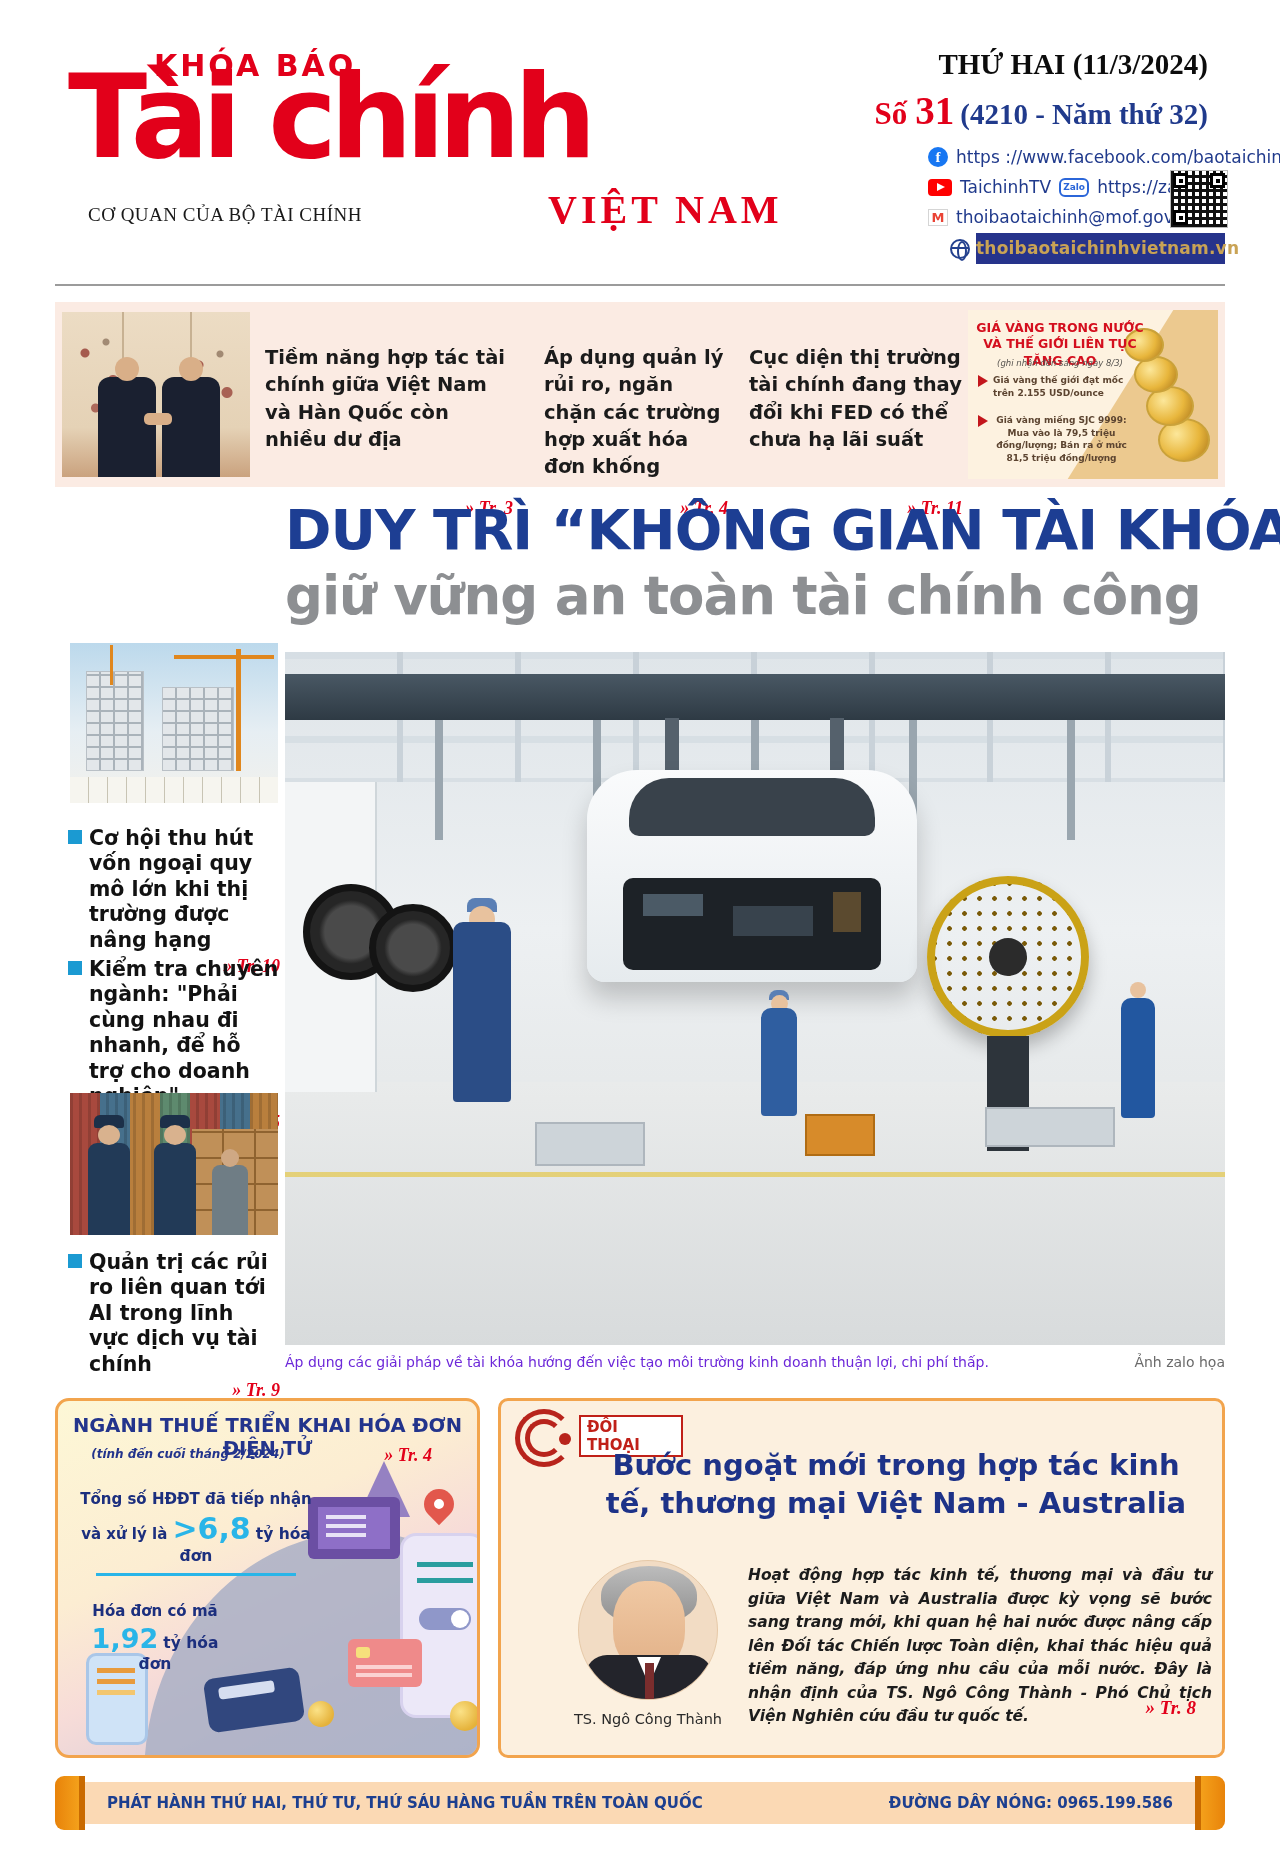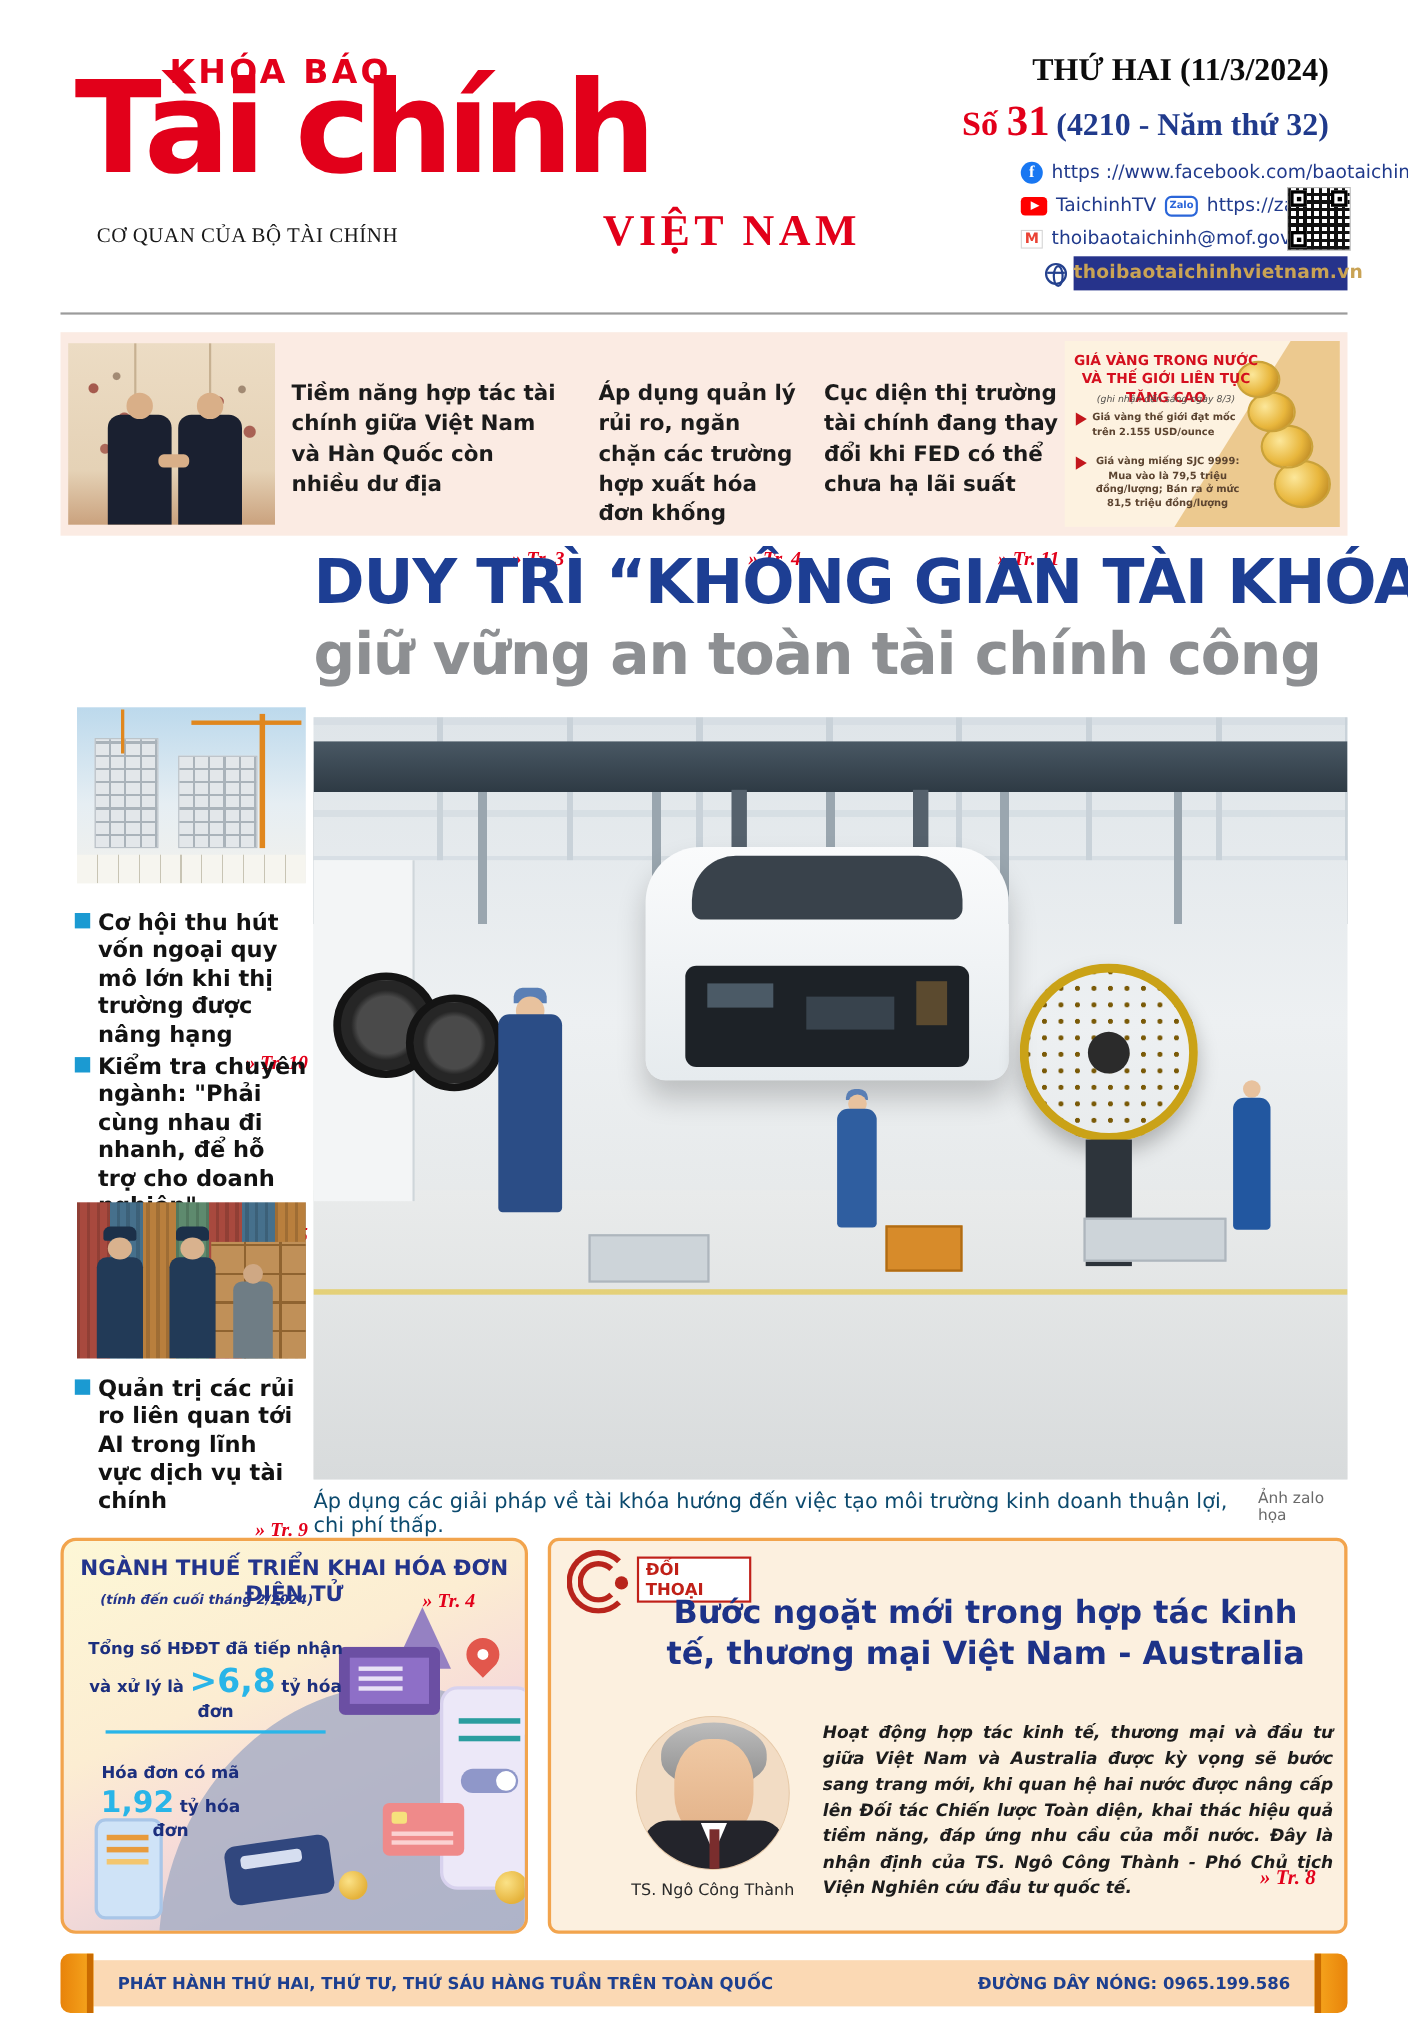--- a/index.html
+++ b/index.html
@@ -143,21 +143,21 @@
   .pm-ym::after{content:"";position:absolute;left:62px;top:62px;width:38px;height:38px;border-radius:50%;background:#2b2b2b;}
   .pm-ymstand{position:absolute;left:702px;top:384px;width:42px;height:115px;background:#2d343b;}
   .pm-wk{position:absolute;}
   .pm-wk .b{position:absolute;left:0;top:24px;border-radius:10px 10px 4px 4px;background:#2b4d86;}
   .pm-wk .h{position:absolute;border-radius:50%;background:#e8c29e;}
   .pm-wk .c{position:absolute;border-radius:8px 8px 0 0;background:#5a7fb5;}
   .pm-cart{position:absolute;background:#cdd4d9;border:2px solid #aeb6bd;}
   .pm-crate{position:absolute;background:#d78b2a;border:2px solid #b06c14;}
 
   .cap-row{position:absolute;left:285px;top:1354px;width:940px;display:flex;justify-content:space-between;}
-  .cap-main{font-size:19px;color:#0c4a6e;}
+  .cap-main{font-size:14px;color:#6d28d9;}
   .cap-credit{font-size:14px;color:#6a6a6a;}
 
   
   .taxbox{position:absolute;left:55px;top:1398px;width:425px;height:360px;border:3px solid var(--orange);
       border-radius:14px;overflow:hidden;
       background:linear-gradient(155deg,#fdf7d6 0%,#fcedd2 38%,#f7dcd8 58%,#e4d2d8 75%,#c9cbd9 100%);}
   .tax-wave{position:absolute;right:-70px;bottom:-80px;width:420px;height:300px;background:#a9afc5;
       border-radius:55% 45% 0 0/85% 75% 0 0;transform:rotate(-10deg);opacity:.85;}
   .tax-title{position:absolute;left:0;top:13px;width:100%;text-align:center;color:#23348c;font-weight:800;font-size:19.5px;}
   .tax-sub{position:absolute;left:30px;top:46px;width:200px;text-align:center;font-style:italic;font-size:12px;

